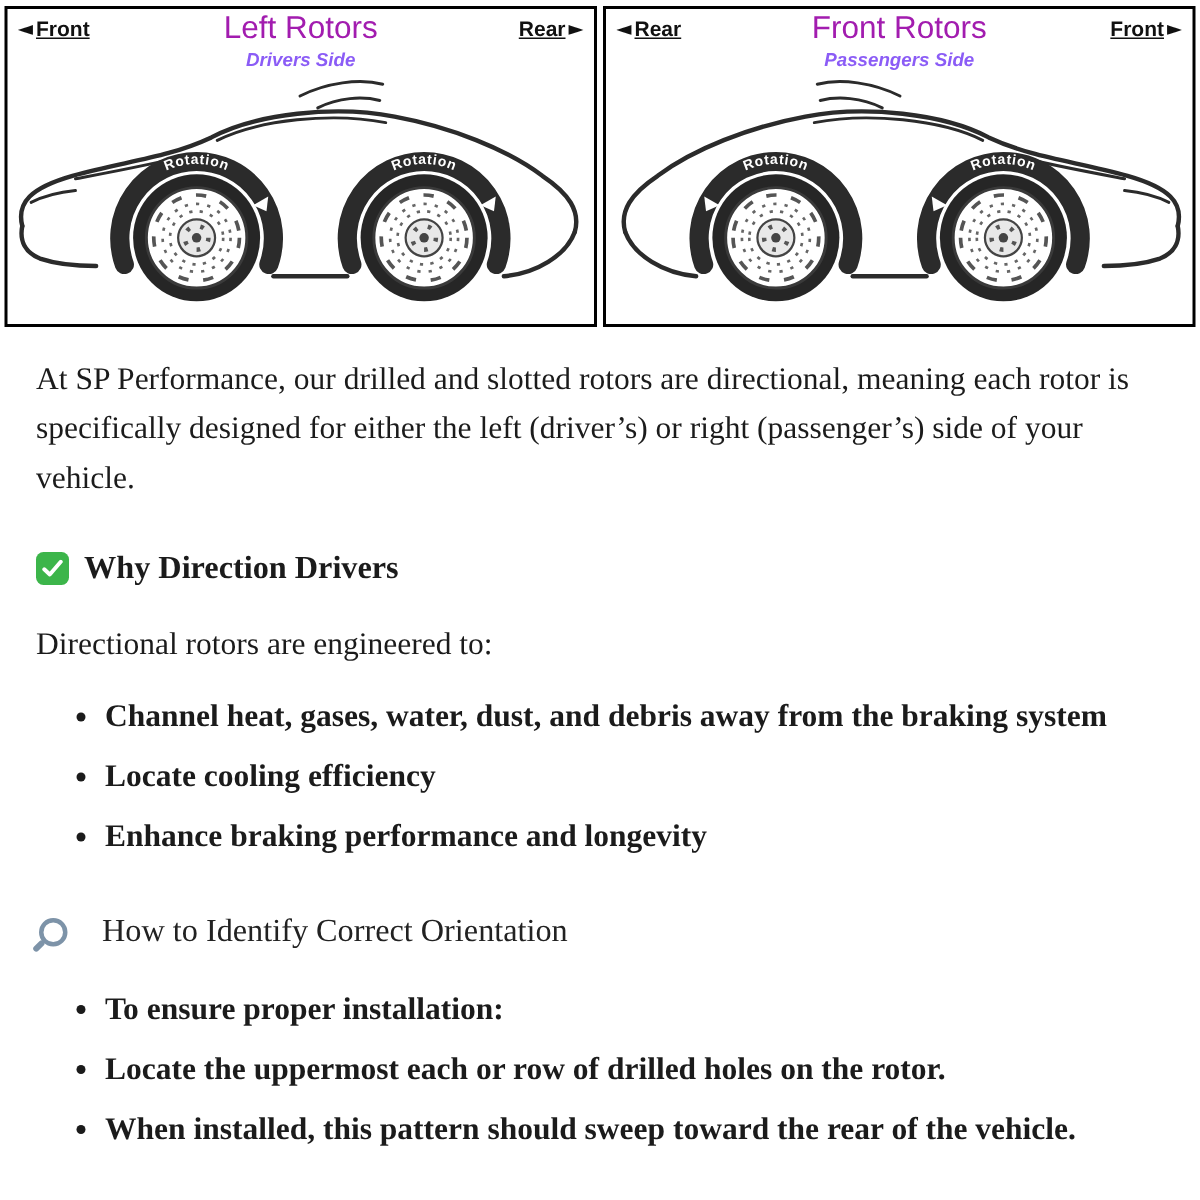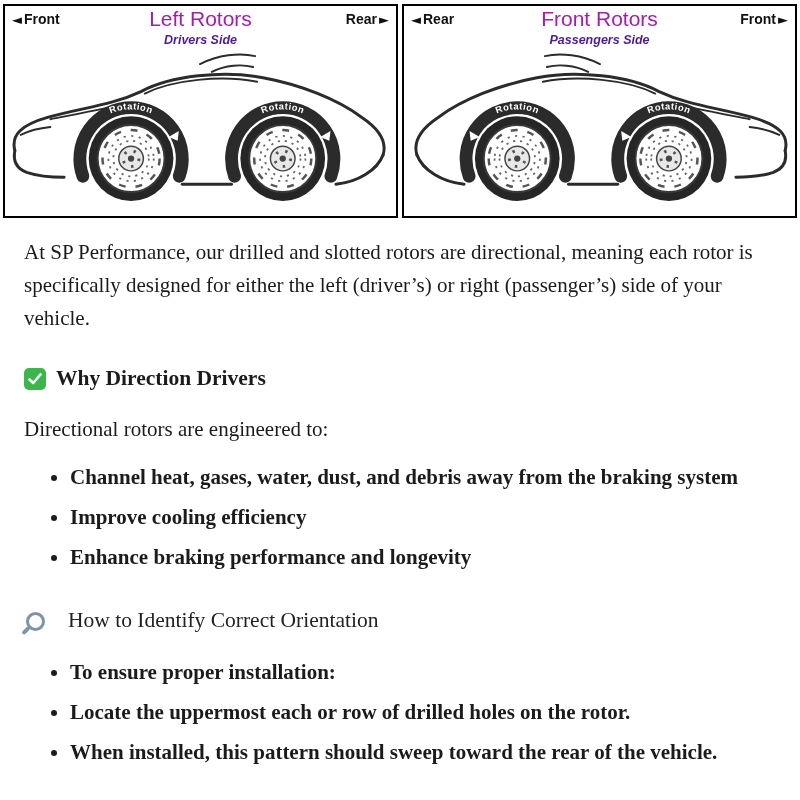--- a/index.html
+++ b/index.html
@@ -16,30 +16,30 @@
     position:relative;flex:1;height:210px;
     border:2px solid #000;background:#fff;overflow:hidden;
   }
   .panel-title{
     position:absolute;top:1px;left:0;right:0;text-align:center;
     font-family:"Liberation Sans", sans-serif;font-weight:normal;font-size:21px;color:#a21caf;
   }
   .panel-subtitle{
     position:absolute;top:27px;left:0;right:0;text-align:center;
     font-family:"Liberation Sans", sans-serif;font-weight:bold;font-style:italic;
-    font-size:12.5px;color:#4c1d95;
+    font-size:12.5px;color:#8b5cf6;
   }
   .dir-label{
     position:absolute;top:5px;
     font-family:"Liberation Sans", sans-serif;font-weight:bold;font-size:14px;color:#111;
     display:flex;align-items:center;gap:2px;
   }
   .dir-label.left{left:7px}
   .dir-label.right{right:7px}
-  .u{}
+  .u{text-decoration:underline;}
   .arrow{font-family:"DejaVu Sans", sans-serif;font-size:13px;line-height:1;}
   .car-svg{position:absolute;left:0;top:42px;width:100%;height:164px;}
 
   
   .article{padding:18px 26px 30px 24px;font-size:21px;line-height:1.58;}
   .article p{margin:0 0 14px 0;}
   .section-heading{
     display:flex;align-items:center;gap:10px;
     font-size:21.5px;font-weight:bold;margin:26px 0 18px 0;
   }
@@ -221,21 +221,21 @@
           <polyline points="1.5,6.5 5.2,10 12.5,1.5" fill="none" stroke="#ffffff" stroke-width="2.6" stroke-linecap="round" stroke-linejoin="round"></polyline>
         </svg>
     </span>
     <span>Why Direction Drivers</span>
   </div>
 
   <p>Directional rotors are engineered to:</p>
 
   <ul>
     <li>Channel heat, gases, water, dust, and debris away from the braking system</li>
-    <li>Improve cooling efficiency</li>
+    <li>Locate cooling efficiency</li>
     <li>Enhance braking performance and longevity</li>
   </ul>
 
   <div class="section-heading light">
     <span class="magnifier-icon"></span>
     <span>How to Identify Correct Orientation</span>
   </div>
 
   <ul>
     <li>To ensure proper installation:</li>

